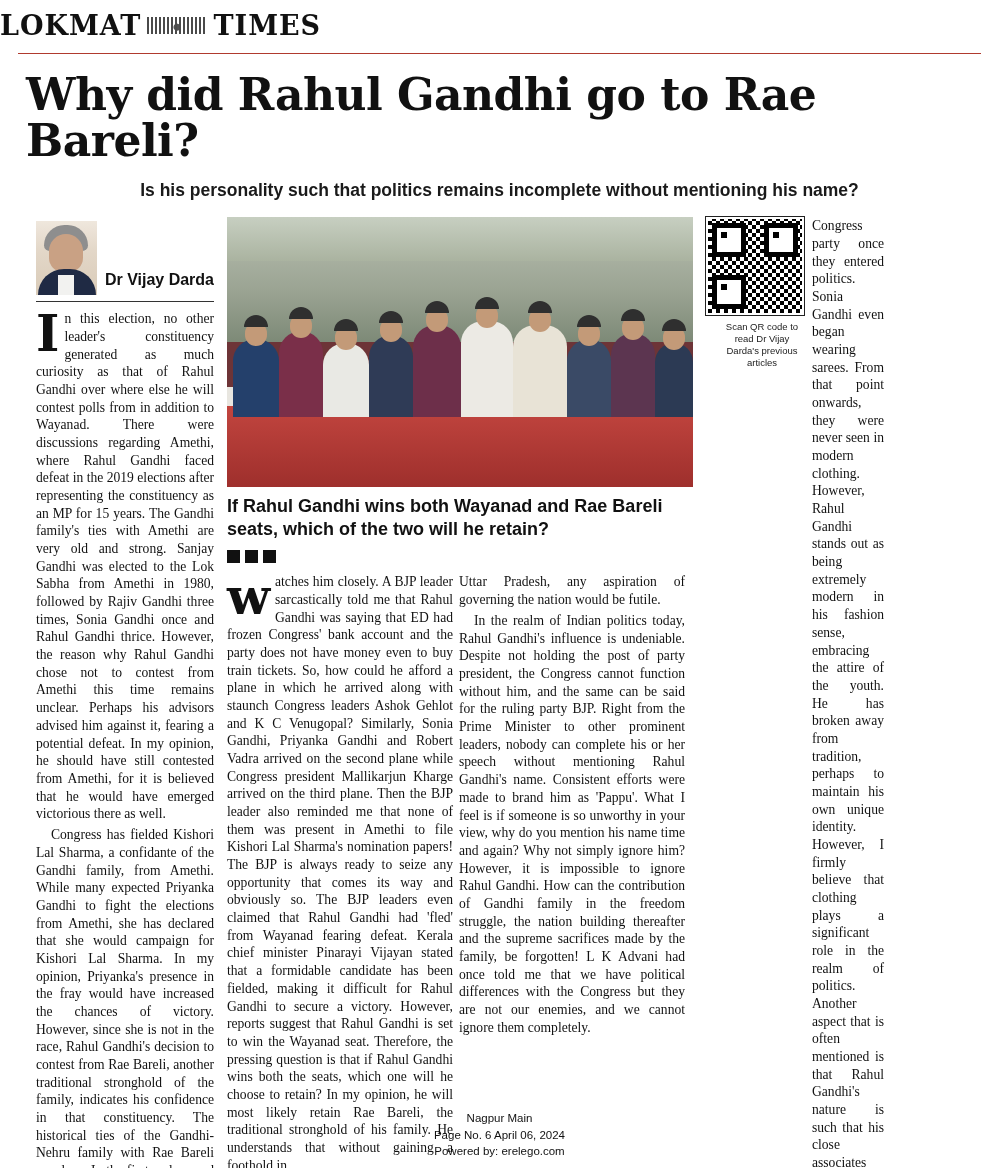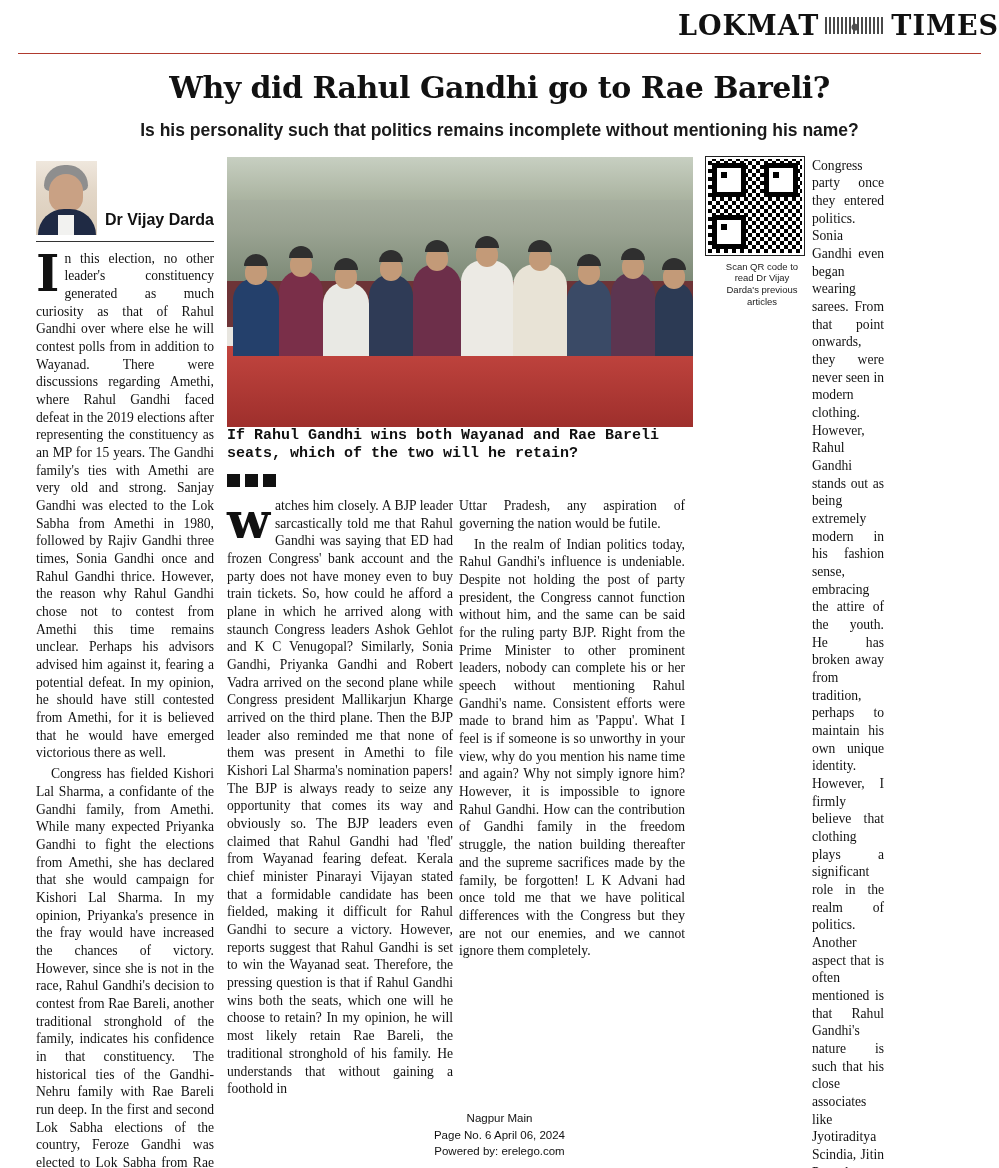--- a/index.html
+++ b/index.html
@@ -17,21 +17,21 @@
   }
   .page {
     width: 999px;
     height: 1168px;
     position: relative;
     box-sizing: border-box;
   }
 
   
   .masthead {
-    text-align: right;
+    text-align: left;
     padding-top: 12px;
     padding-bottom: 8px;
   }
   .masthead-inner {
     display: inline-flex;
     align-items: center;
     gap: 6px;
     font-family: "Liberation Serif", serif;
     font-weight: bold;
     letter-spacing: 0.5px;
@@ -52,24 +52,23 @@
       radial-gradient(circle at 50% 60%, #333 0 3px, transparent 4px);
     opacity: 0.85;
   }
   .rule {
     border-top: 1px solid #b03a2e;
     margin: 6px 18px 0 18px;
   }
 
   
   .headline {
-    text-align: center;
     font-family: "DejaVu Serif", serif;
     font-weight: bold;
-    font-size: 30px;
+    font-size: 44px;
     line-height: 1.05;
     margin: 18px 26px 0 26px;
     letter-spacing: -0.5px;
   }
   .subhead {
     text-align: center;
     font-family: "Liberation Sans", sans-serif;
     font-weight: bold;
     font-size: 17.5px;
     margin: 16px 30px 0 30px;
@@ -217,24 +216,25 @@
     content: "";
     position: absolute;
     left: 50%;
     transform: translateX(-50%);
     top: -24px;
     width: 24px; height: 12px;
     border-radius: 12px 12px 0 0;
     background: #2f2f2f;
   }
   .caption {
-    font-family: Liberation Mono, monospace;
-    font-weight: bold;
-    font-size: 15px;
+    font-family: Liberation Sans, sans-serif;
+    font-weight: bold;
+    font-size: 18px;
     line-height: 1.25;
+    margin-top: 8px;
   }
   .sq-rule {
     margin: 10px 0 10px 0;
     display: flex;
     gap: 5px;
   }
   .sq-rule i {
     display: block;
     width: 13px; height: 13px;
     background: #111;

